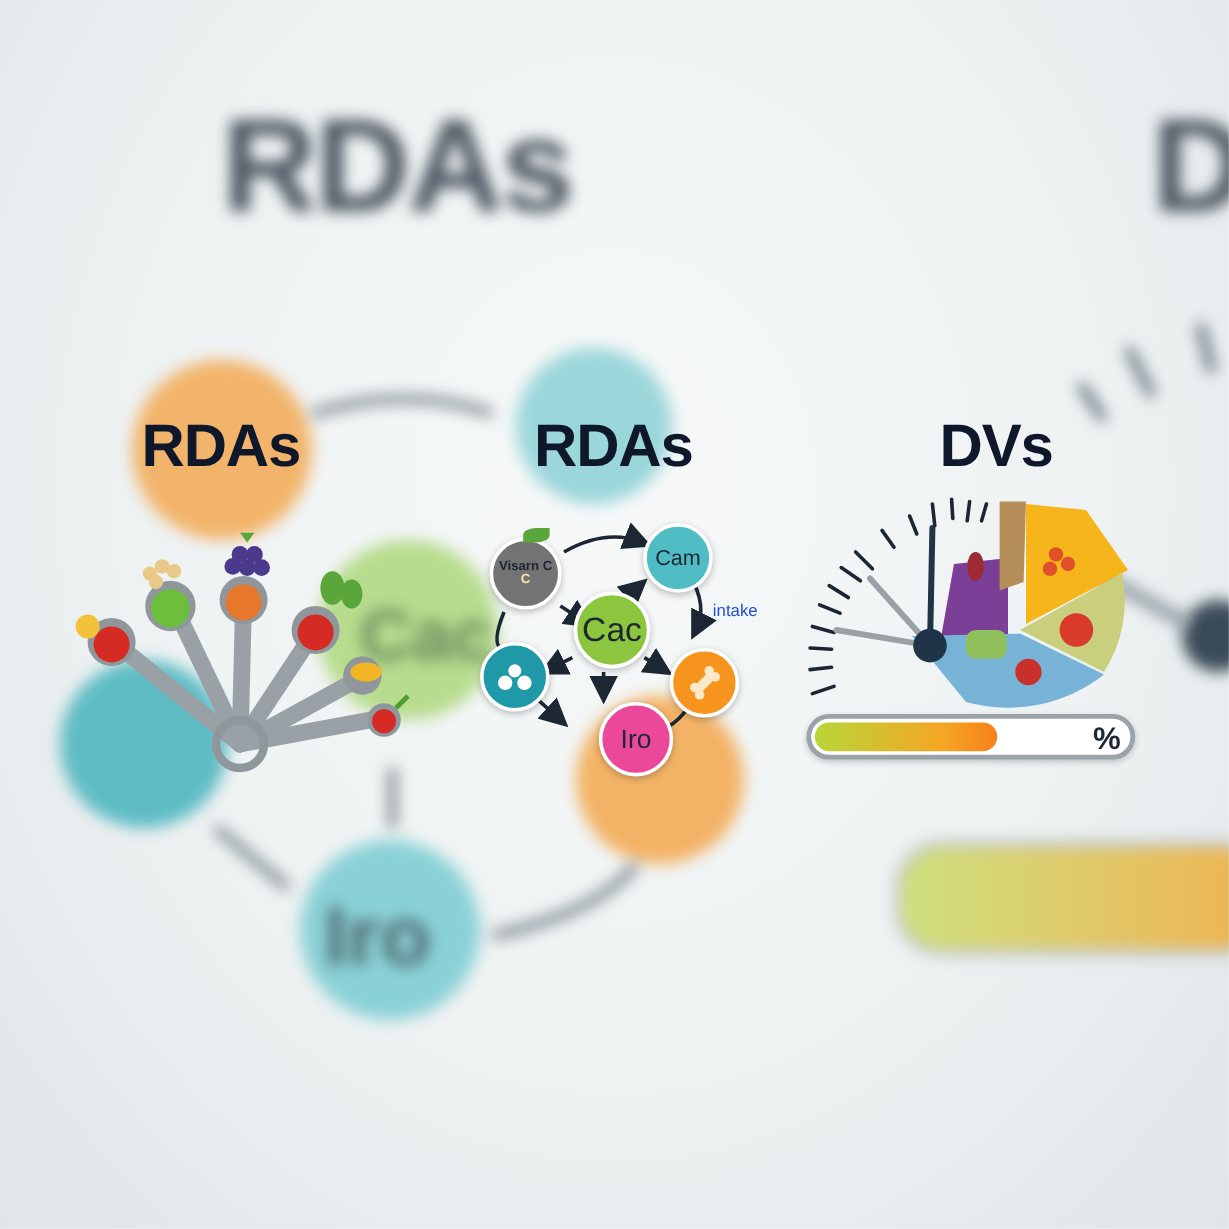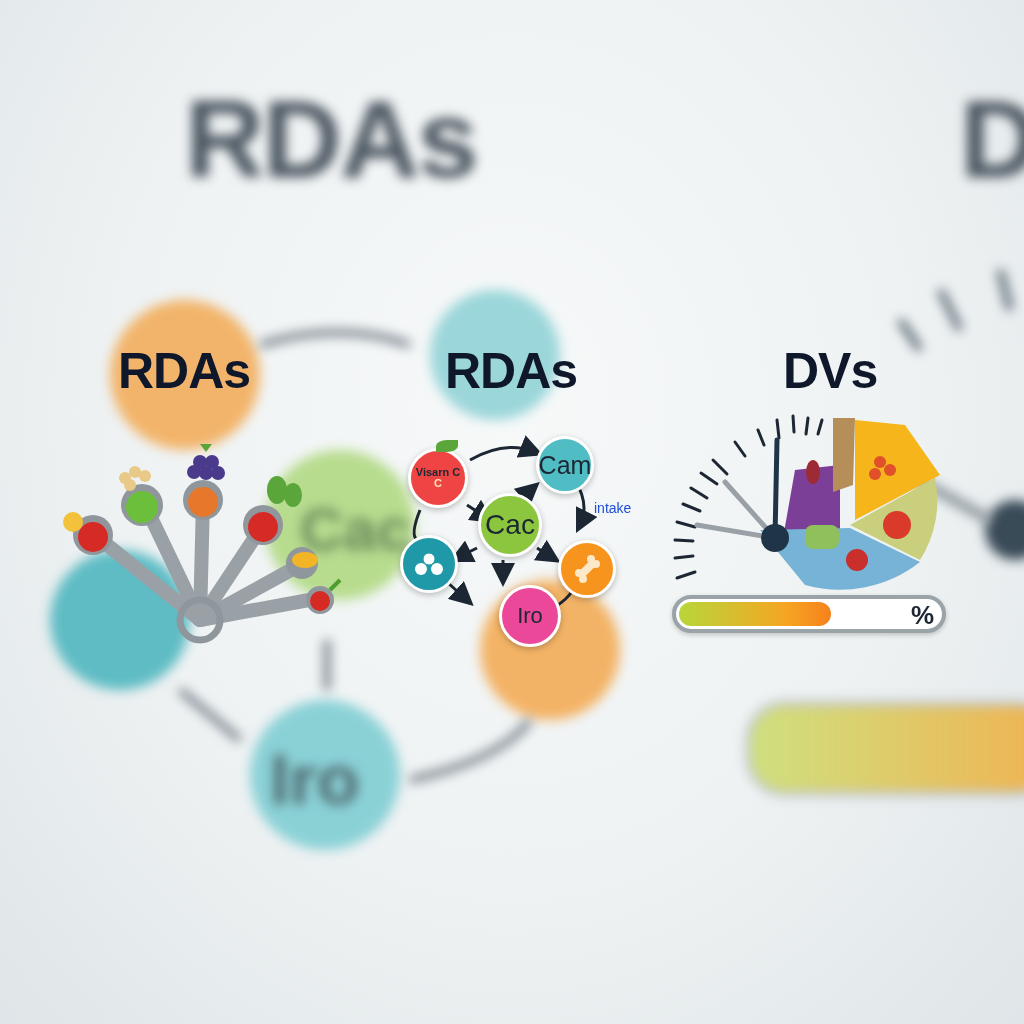--- a/index.html
+++ b/index.html
@@ -98,26 +98,26 @@
     <path d="M72 75 L92 88" marker-end="url(#ah)"></path>
     <path d="M122 72 L138 58" marker-end="url(#ah)"></path>
     <path d="M142 118 L158 128" marker-end="url(#ah)"></path>
     <path d="M82 118 L62 128" marker-end="url(#ah)"></path>
     <path d="M108 130 L108 148" marker-end="url(#ah)"></path>
     <path d="M25 80 Q15 105 22 110"></path>
     <path d="M52 152 L72 170" marker-end="url(#ah)"></path>
     <path d="M135 185 Q165 180 178 160"></path>
   </g>
 </svg>
-<div class="abs node" style="left:408px;top:448px;width:54px;height:54px;background:#ef4444;font-size:11px;flex-direction:column;line-height:1;">
+<div class="abs node" style="left:408px;top:448px;width:54px;height:54px;background:#737373;font-size:11px;flex-direction:column;line-height:1;">
   <span>Visarn C</span>
   <span style="color:#fde3b0;">C</span>
 </div>
 <div class="abs" style="left:436px;top:440px;width:22px;height:12px;border-radius:50% 0;background:#5aa63a;"></div>
-<div class="abs node" style="left:536px;top:436px;width:52px;height:52px;background:#4fbdc3;font-size:25px;font-weight:normal;">Cam</div>
+<div class="abs node" style="left:536px;top:436px;width:52px;height:52px;background:#4fbdc3;font-size:18px;font-weight:normal;">Cam</div>
 <div class="abs node" style="left:478px;top:493px;width:58px;height:58px;background:#8cc63f;font-size:28px;font-weight:normal;">Cac</div>
 <div class="abs node" style="left:400px;top:535px;width:52px;height:52px;background:#1f98a8;">
   <svg width="34" height="26">
       <circle cx="17" cy="8" r="6" fill="#fff" stroke="#1f98a8" stroke-width="1"></circle>
       <circle cx="9" cy="18" r="6" fill="#fff"></circle>
       <circle cx="25" cy="18" r="6" fill="#fff"></circle>
     </svg>
 </div>
 <div class="abs node" style="left:558px;top:540px;width:52px;height:52px;background:#f7941d;">
   <svg width="30" height="30">

